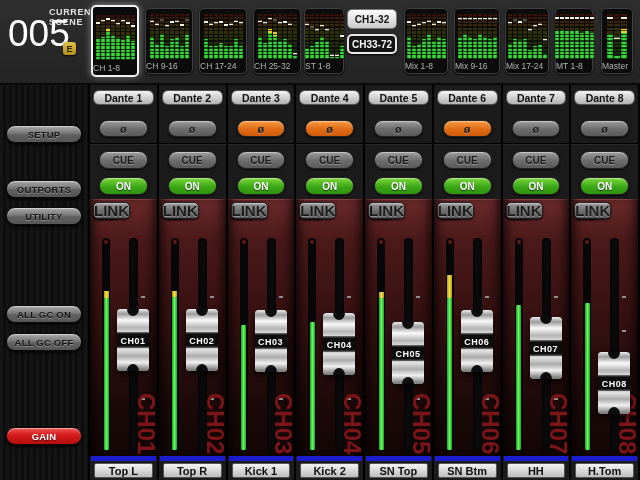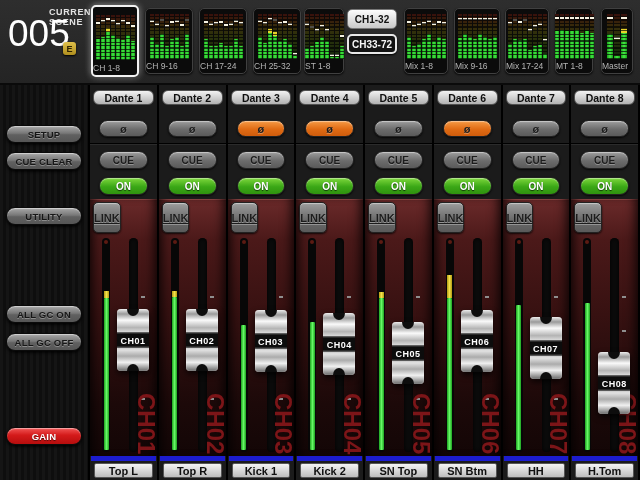--- a/index.html
+++ b/index.html
@@ -64,21 +64,21 @@
   .sep{position:absolute;left:0;right:0;top:58px;height:1px;background:#000;box-shadow:0 1px 0 rgba(255,255,255,.07);}
   .cue{top:66px;height:18px;font-size:10px;}
   .onbtn{top:92px;height:18px;font-size:10px;background:linear-gradient(#7ed83c,#3aa716 55%,#2f920f);
          color:#fff;text-shadow:0 1px 1px rgba(0,0,0,.7);}
 
   .fpanel{position:absolute;left:0;right:0;top:114px;height:257px;
           background:linear-gradient(180deg,#6b2a2a 0%,#4b1919 16%,#371111 45%,#1c0909 80%,#130606 100%);
           box-shadow:inset 9px 0 12px -7px rgba(0,0,0,.9),inset -9px 0 12px -7px rgba(0,0,0,.9),inset 0 1px 0 rgba(255,140,140,.35);}
   .gc{position:absolute;left:3px;top:3px;width:25px;height:17px;border-radius:5px;font-size:9px;}
   .gc.pill,.link.pill{left:3px;right:auto;}
-  .link{position:absolute;left:31px;top:3px;right:4px;width:auto;height:31px;border-radius:5px;font-size:11px;text-decoration:underline;}
+  .link{position:absolute;left:31px;top:3px;right:4px;width:auto;height:17px;border-radius:5px;font-size:15px;}
 
   .meter{position:absolute;left:12px;top:39px;width:8px;height:214px;background:#070707;border-radius:4px;z-index:1;}
   .meter .mdot{position:absolute;left:2px;top:2px;width:4px;height:4px;border-radius:50%;background:#5c1a12;}
   .meter .green{position:absolute;left:1.5px;width:5px;bottom:2px;border-radius:1px;
           background:linear-gradient(90deg,#1da31d,#66f766 50%,#1da31d);}
   .meter .yellow{position:absolute;left:1.5px;width:5px;background:linear-gradient(90deg,#b49a12,#f2e24a 50%,#b49a12);}
 
   .slot{position:absolute;left:39px;top:39px;width:9px;height:214px;background:#0b0b0b;border-radius:4.5px;
         box-shadow:inset 0 0 4px #000;z-index:0;}
   .tick{position:absolute;left:51px;width:4px;height:2px;background:#8f8f8f;z-index:1;}
@@ -464,21 +464,21 @@
           </div>
           <div class="mlabel">Master</div>
         </div>
       </div>
     <div class="bankbtn" id="bank1">CH1-32</div>
     <div class="bankbtn" id="bank2">CH33-72</div>
   </div>
 
   <div id="sidebar">
       <div class="sbtn" style="top: 40px;">SETUP</div>
-      <div class="sbtn" style="top: 67px;">CUE CLEAR</div>
+      <div class="sbtn" style="top: 95px;">OUTPORTS</div>
       <div class="sbtn" style="top: 122px;">UTILITY</div>
       <div class="sbtn" style="top: 220px;">ALL GC ON</div>
       <div class="sbtn" style="top: 248px;">ALL GC OFF</div>
       <div class="sbtn red" style="top: 342px;">GAIN</div>
     </div>
 
   <div id="strips">
       <div class="strip">
         <div class="portlbl">Dante 1</div>
         <div class="pill phase">ø</div>

